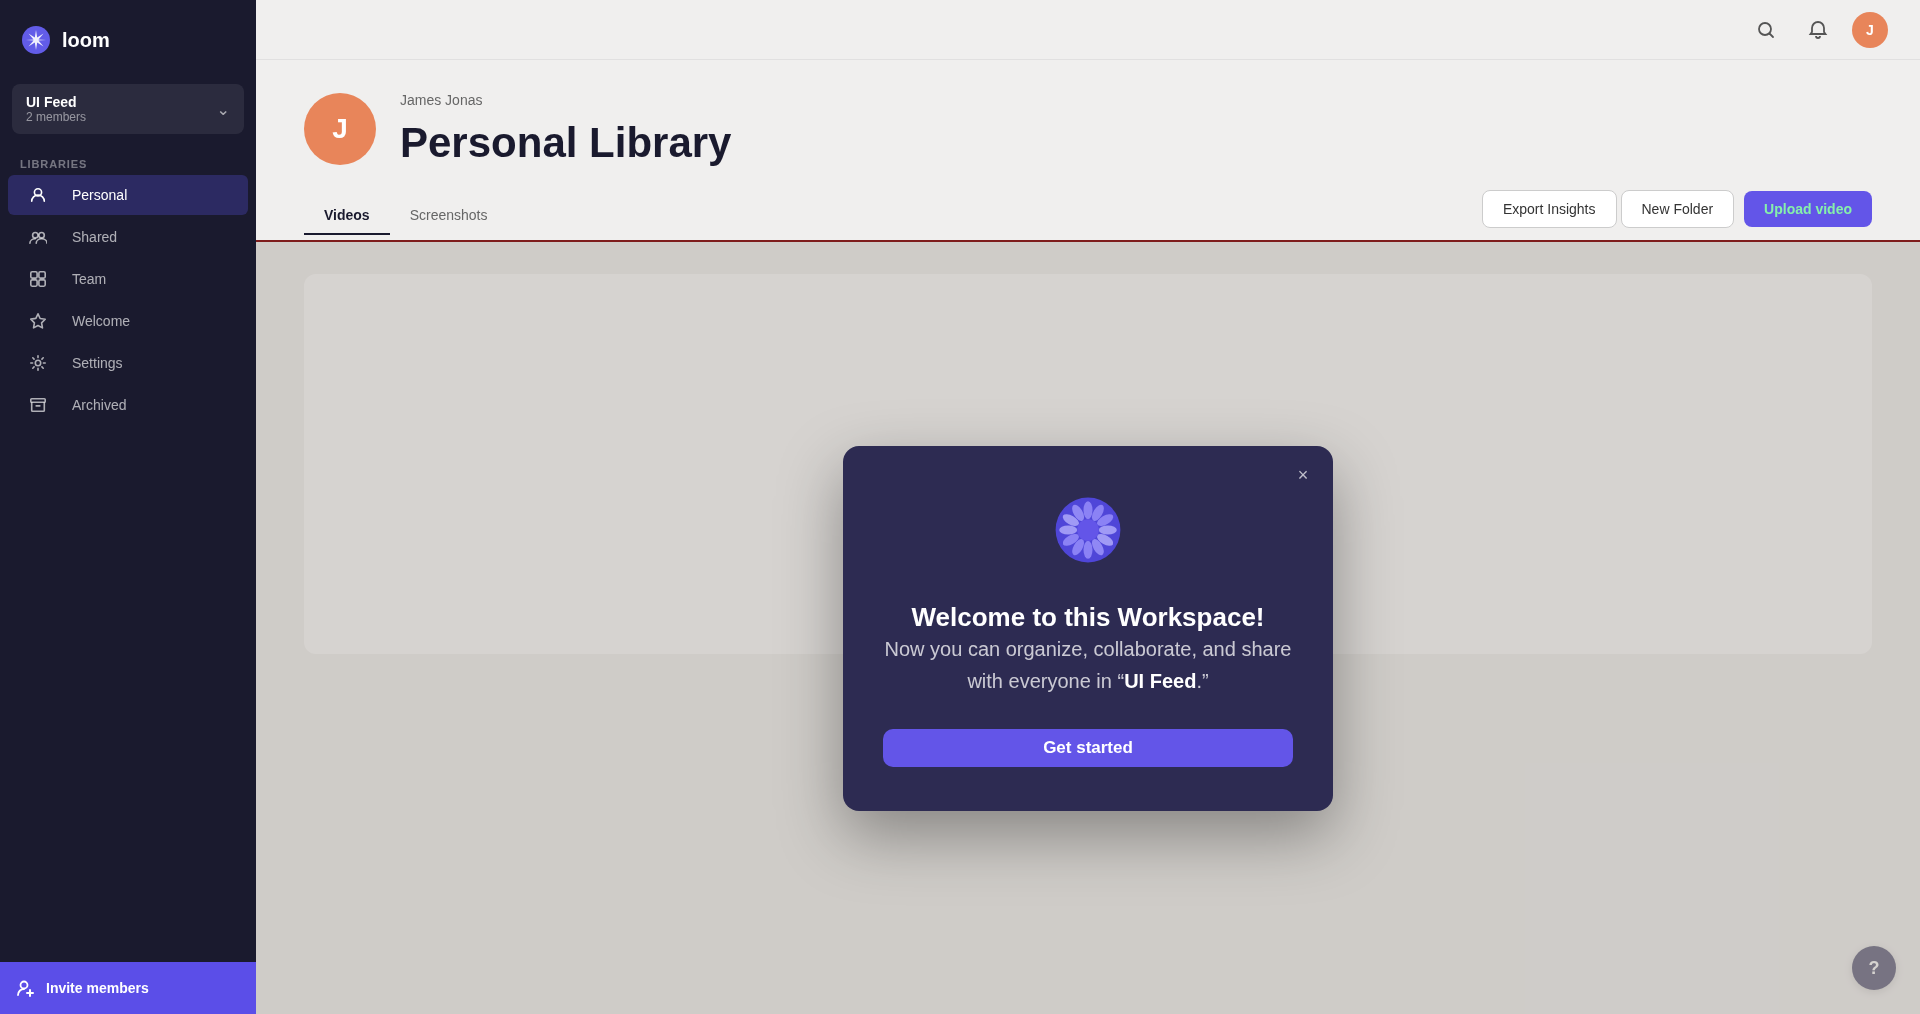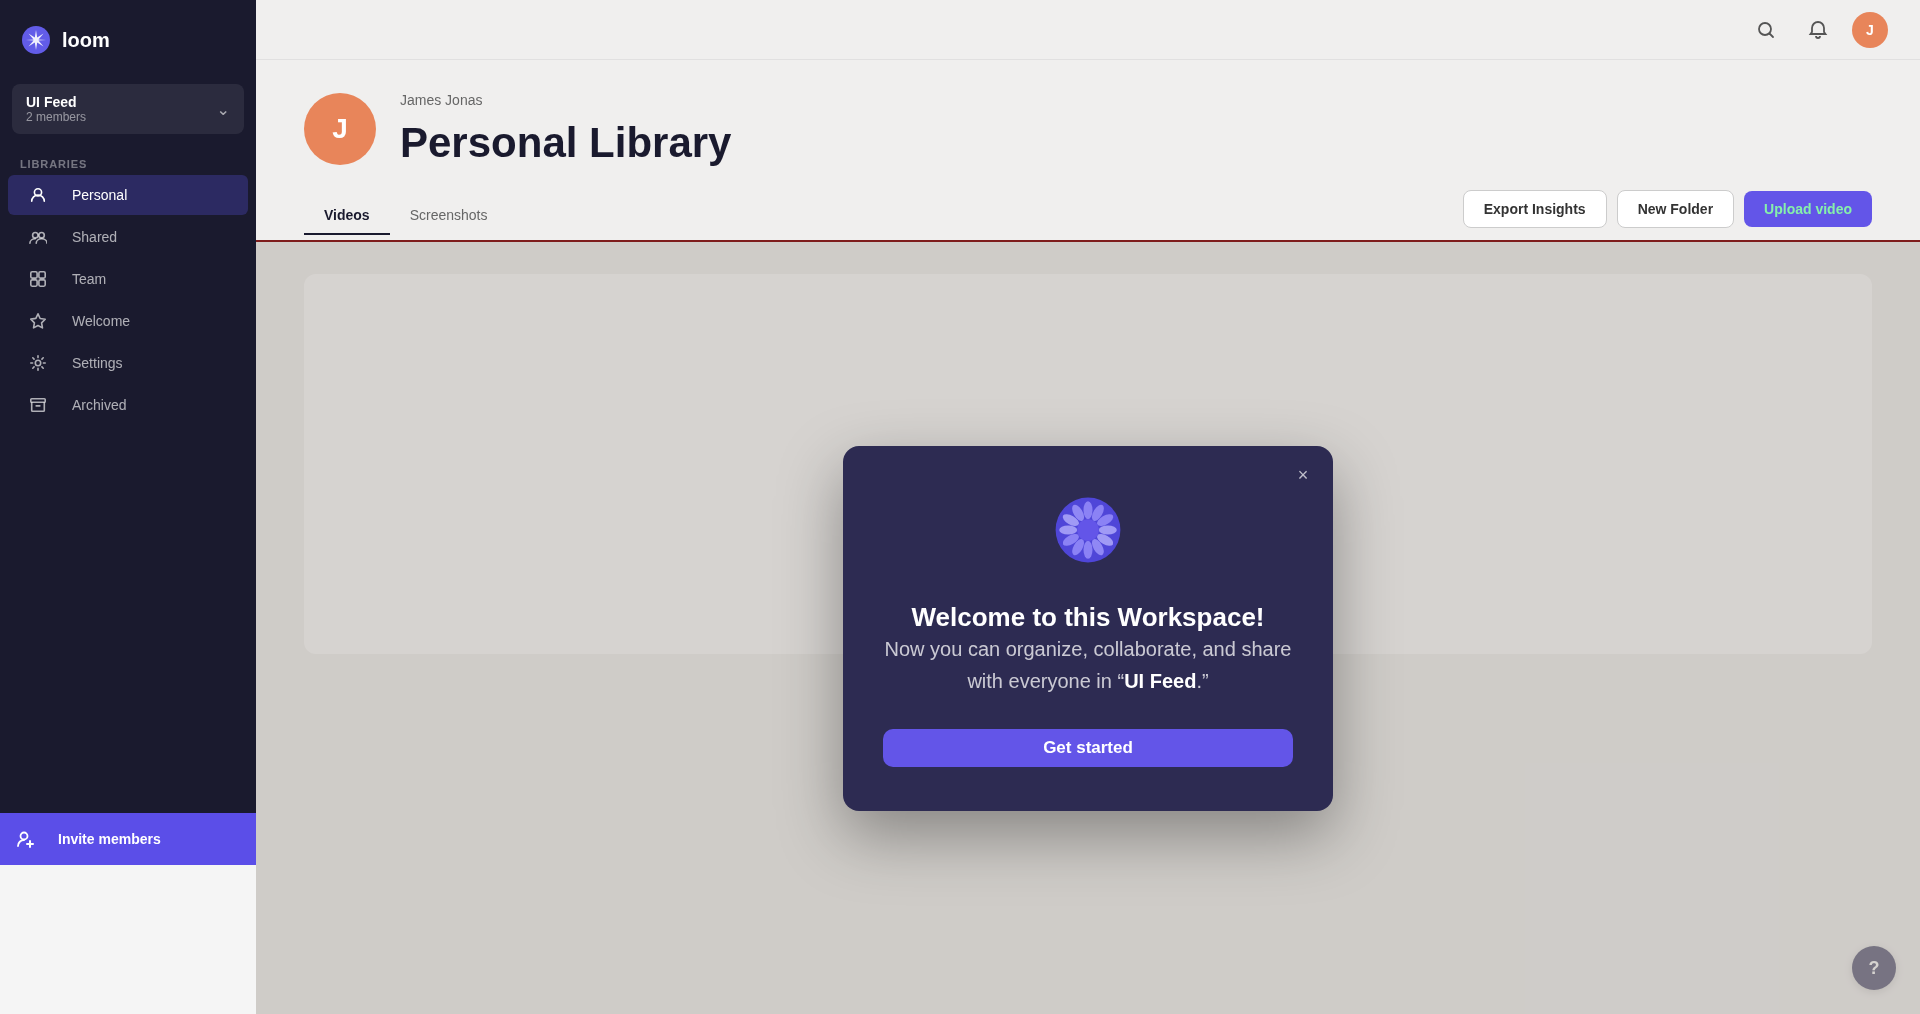--- a/index.html
+++ b/index.html
@@ -9,21 +9,21 @@
       width: 1920px;
       height: 1014px;
       overflow: hidden;
       display: flex;
     }
 
     
     .sidebar {
       width: 256px;
       min-width: 256px;
-      height: 865px;
+      height: 1014px;
       background: #1a1a2e;
       display: flex;
       flex-direction: column;
       position: relative;
       z-index: 10;
     }
 
     .sidebar-logo {
       display: flex;
       align-items: center;
@@ -105,21 +105,21 @@
       justify-content: center;
       flex-shrink: 0;
     }
 
     .sidebar-bottom {
       margin-top: auto;
       padding: 16px;
       background: #5b4ee8;
       display: flex;
       align-items: center;
-      gap: 22px;
+      gap: 10px;
       cursor: pointer;
     }
 
     .invite-icon {
       width: 20px;
       height: 20px;
       color: white;
     }
 
     .invite-text {
@@ -237,26 +237,26 @@
       font-weight: 700;
       border-bottom: 2px solid #1a1a2e;
     }
 
     .tabs-spacer { flex: 1; }
 
     .action-btn {
       padding: 10px 20px;
       border-radius: 8px;
       font-size: 14px;
-      font-weight: 700;
+      font-weight: 400;
       cursor: pointer;
       border: 1.5px solid #ccc;
       background: #ffffff;
       color: #333;
-      margin-left: 10px;
+      margin-left: 4px;
       margin-bottom: 12px;
     }
 
     .action-btn-primary {
       background: #6355e8;
       color: #86efac;
       border: none;
       padding: 10px 20px;
       border-radius: 8px;
       font-size: 14px;

